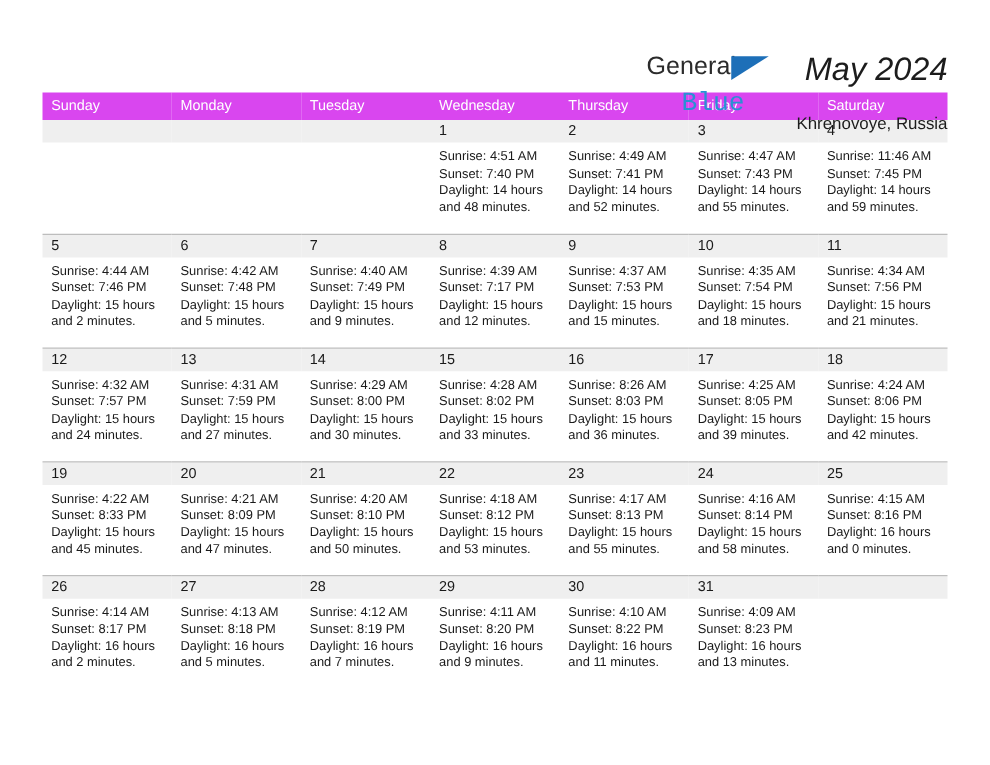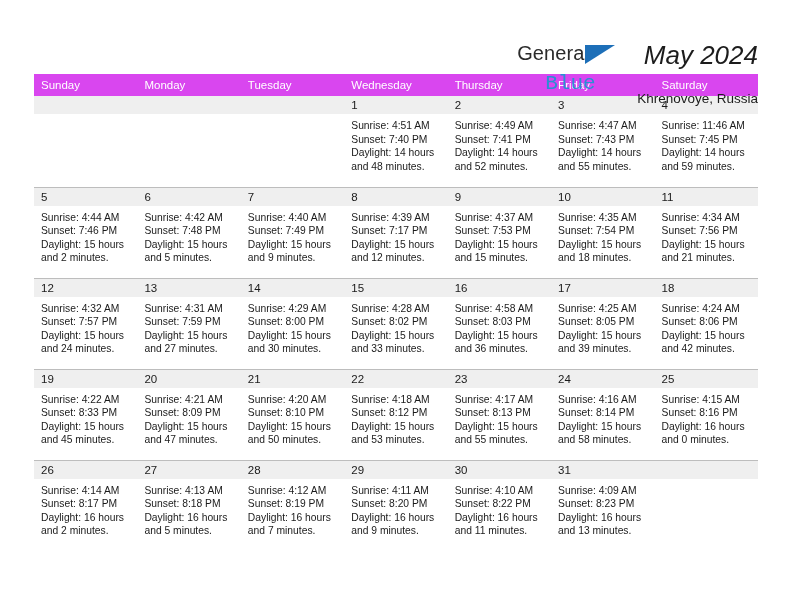--- a/index.html
+++ b/index.html
@@ -309,21 +309,21 @@
             <div class="details">
               <div>Sunrise: 4:28 AM</div>
               <div>Sunset: 8:02 PM</div>
               <div>Daylight: 15 hours</div>
               <div>and 33 minutes.</div>
             </div>
           </td>
           <td>
             <div class="daynum">16</div>
             <div class="details">
-              <div>Sunrise: 4:58 AM</div>
+              <div>Sunrise: 8:26 AM</div>
               <div>Sunset: 8:03 PM</div>
               <div>Daylight: 15 hours</div>
               <div>and 36 minutes.</div>
             </div>
           </td>
           <td>
             <div class="daynum">17</div>
             <div class="details">
               <div>Sunrise: 4:25 AM</div>
               <div>Sunset: 8:05 PM</div>

